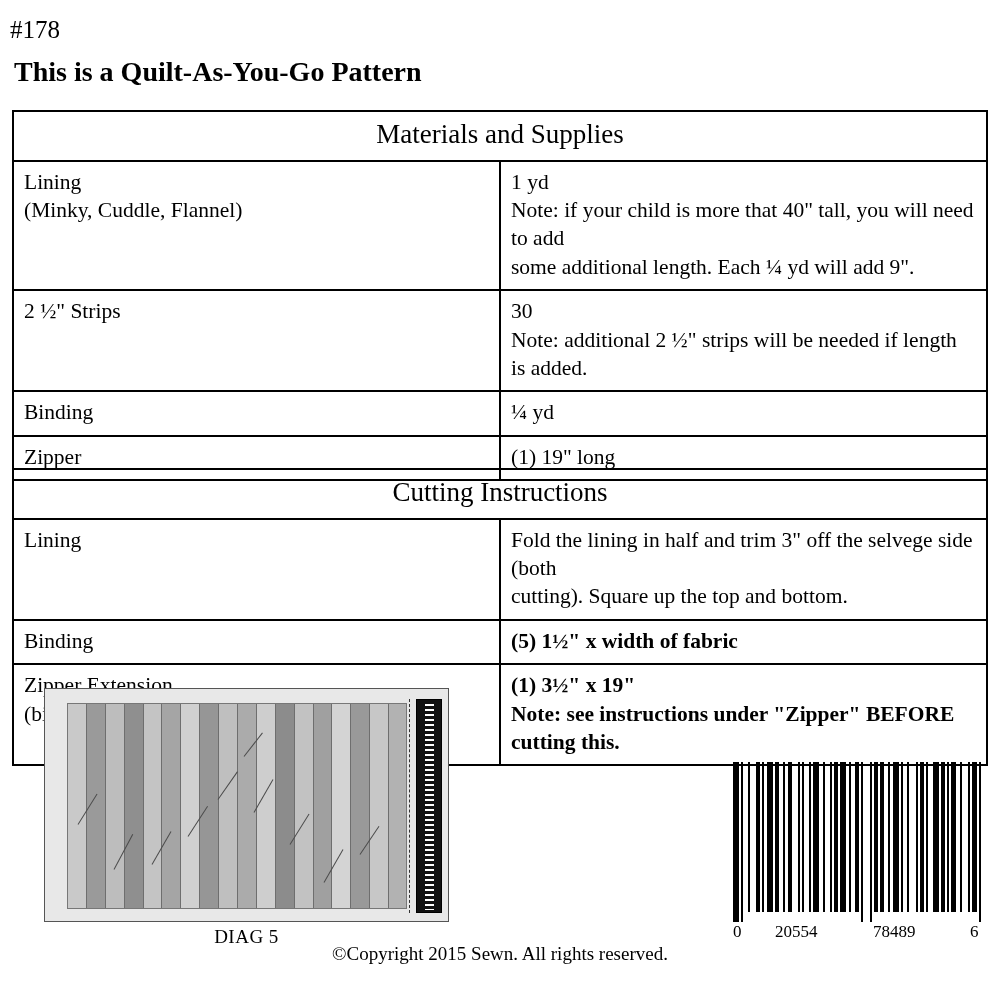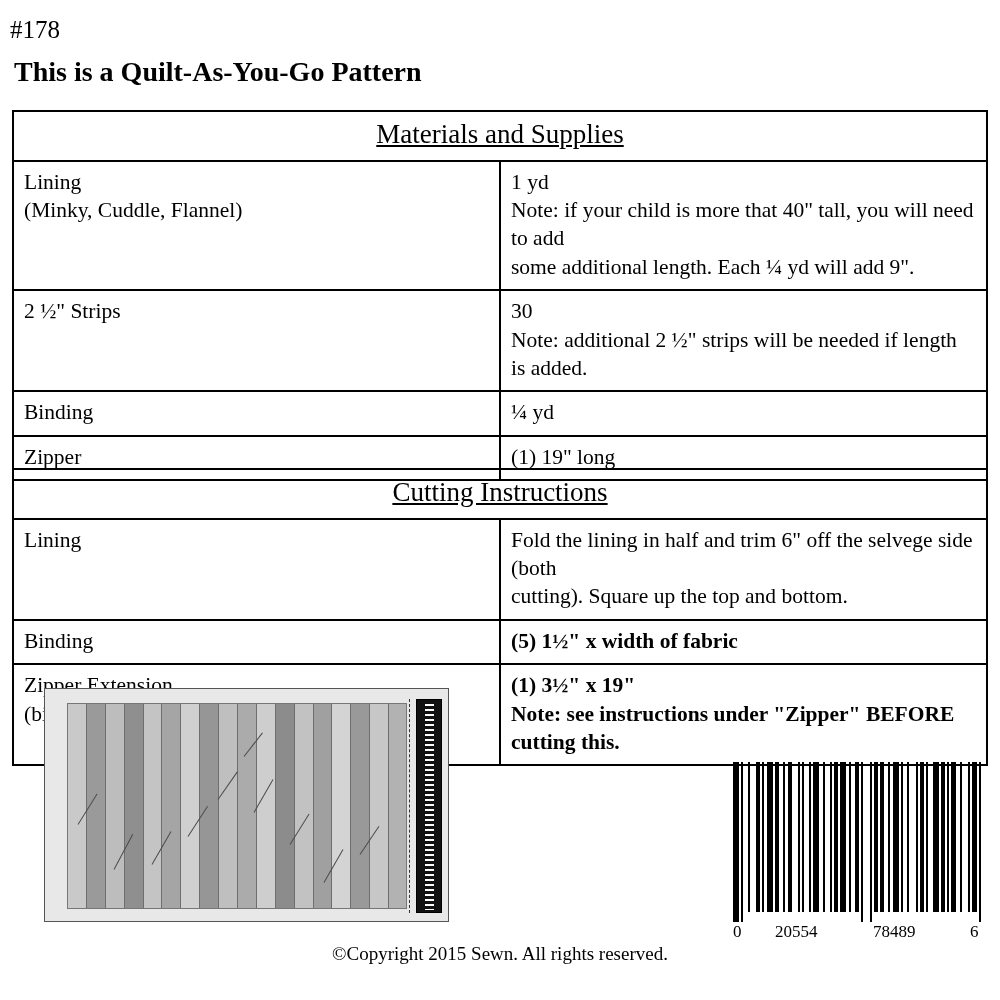--- a/index.html
+++ b/index.html
@@ -51,21 +51,20 @@
     padding: 6px 10px 8px 10px;
     font-size: 21.5px;
     line-height: 1.32;
     font-family: "Liberation Serif", serif;
     font-weight: normal;
   }
   table.doc-table .tbl-header {
     text-align: center;
     font-size: 27px;
     padding: 5px 0 7px 0;
-    text-decoration: underline;
   }
   .col-label { width: 290px; }
   .bold { font-weight: bold; }
 
   #materials-table { top: 110px; }
   #cutting-table { top: 460px; margin-top: 8px; }
 
   
   .diagram-wrap {
     position: absolute;
@@ -236,21 +235,21 @@
   <table class="doc-table" id="cutting-table">
     <tbody>
         <tr>
       <td class="tbl-header" colspan="2">Cutting Instructions</td>
     </tr>
     <tr>
       <td class="col-label">
         <div>Lining</div>
       </td>
       <td>
-        <div>Fold the lining in half and trim 6" off the selvege side (both</div>
+        <div>Fold the lining in half and trim 3" off the selvege side (both</div>
         <div>cutting). Square up the top and bottom.</div>
       </td>
     </tr>
     <tr>
       <td class="col-label">
         <div>Binding</div>
       </td>
       <td>
         <div class="bold">(5) 1½" x width of fabric</div>
       </td>
@@ -298,20 +297,21 @@
           <div class="diag-seam" style="left: 222px; top: 140px; width: 36px; transform: rotate(-58deg);"></div>
           <div class="diag-seam" style="left: 256px; top: 178px; width: 38px; transform: rotate(-60deg);"></div>
           <div class="diag-seam" style="left: 292px; top: 150px; width: 34px; transform: rotate(-56deg);"></div>
           <div class="diag-seam" style="left: 176px; top: 52px; width: 30px; transform: rotate(-52deg);"></div>
         </div>
       <div class="zipper-dash"></div>
       <div class="zipper-col">
         <div class="zipper-teeth"></div>
       </div>
     </div>
+    <div class="diag-caption">DIAG 5</div>
   </div>
 
   <div class="barcode-wrap">
     <div class="barcode-bars" id="barcode-bars">
         <div class="bar" style="left: 0px; width: 6.3px; height: 160px;"></div>
         <div class="bar" style="left: 8.4px; width: 2.1px; height: 160px;"></div>
         <div class="bar" style="left: 14.7px; width: 2.1px; height: 150px;"></div>
         <div class="bar" style="left: 23.1px; width: 4.2px; height: 150px;"></div>
         <div class="bar" style="left: 29.4px; width: 2.1px; height: 150px;"></div>
         <div class="bar" style="left: 33.6px; width: 6.3px; height: 150px;"></div>

